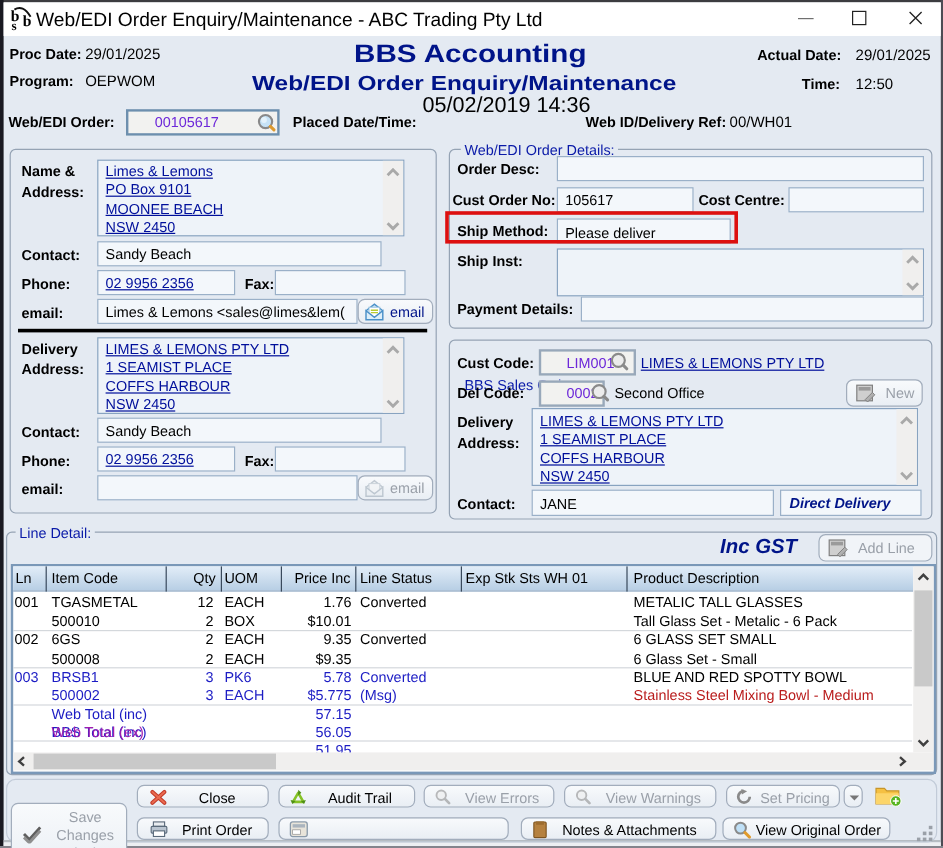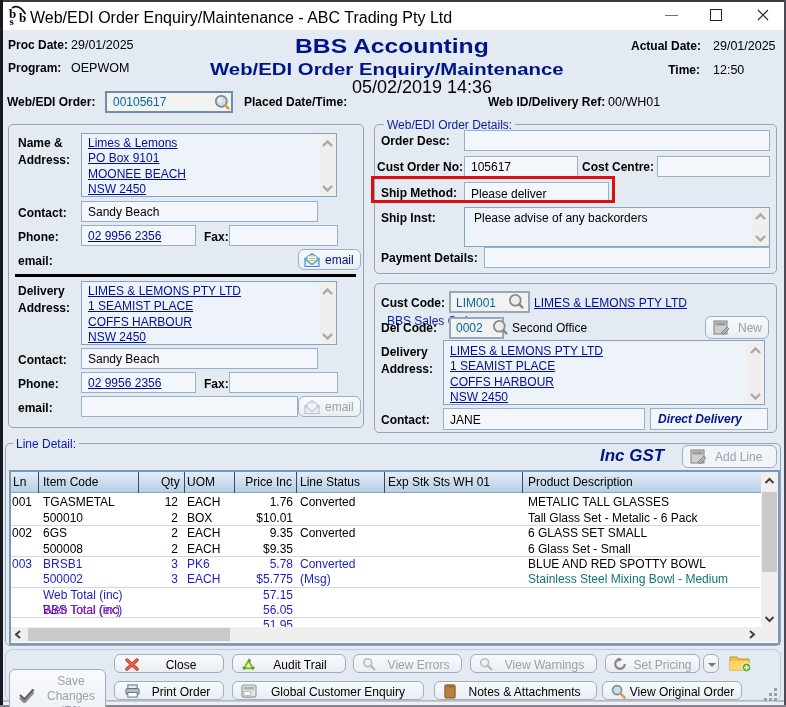--- a/index.html
+++ b/index.html
@@ -8,21 +8,21 @@
   #win { position:relative; width:786px; height:707px; background:#e4eaf2; overflow:hidden; }
   .abs { position:absolute; }
   .lb { position:absolute; font-weight:bold; white-space:nowrap; }
   .tx { position:absolute; white-space:nowrap; }
   .navy { color:#001489; }
   .fs { position:absolute; border:1px solid #95a3b4; border-radius:5px; }
   .leg { position:absolute; color:#0a1aa8; background:#e4eaf2; padding:0 3px; white-space:nowrap; }
   .box { position:absolute; background:#eef3f9; border:1px solid #88a3c0; }
   .wbox { position:absolute; background:#f3f7fb; border:1px solid #9ab0c8; }
   a.lnk { color:#000f9b; text-decoration:underline; }
-  .grayt { color:#0369a1; }
+  .grayt { color:#6d28d9;margin-left:16px; }
   .btn { position:absolute; background:linear-gradient(#f8fafc,#e9eef4); border:1px solid #a2adbc; border-radius:6px; text-align:center; }
   .dis { color:#9aa0a9; }
 </style>
 </head>
 <body>
 <div id="win">
 
   <div class="abs" style="left:0;top:0;width:786px;height:2px;background:#3c3c40;"></div>
   <div class="abs" style="left:0;top:0;width:3px;height:707px;background:#191921;"></div>
   <div class="abs" style="left:784px;top:0;width:2px;height:707px;background:#4c4c54;"></div>
@@ -86,20 +86,23 @@
   <div class="wbox" style="left:81px;top:201px;width:237px;height:21px;"></div>
   <div class="tx" style="left:88px;top:205px;">Sandy Beach</div>
 
   <div class="lb" style="left:18px;top:230px;">Phone:</div>
   <div class="wbox" style="left:81px;top:225px;width:115px;height:21px;"></div>
   <div class="tx" style="left:88px;top:229px;"><a class="lnk">02 9956 2356</a></div>
   <div class="lb" style="left:204px;top:230px;">Fax:</div>
   <div class="wbox" style="left:229px;top:225px;width:109px;height:21px;"></div>
 
   <div class="lb" style="left:18px;top:254px;">email:</div>
+  <div class="wbox" style="left:81px;top:249px;width:217px;height:21px;overflow:hidden;">
+      <span style="position:absolute;left:6px;top:3px;white-space:nowrap;">Limes &amp; Lemons &lt;sales@limes&amp;lem(</span>
+    </div>
   <div class="btn" style="left:298px;top:249px;width:63px;height:21px;">
     <svg style="position:absolute;left:4px;top:2px;" width="18" height="16" viewBox="0 0 18 16">
       <path d="M2 7 L9 1.5 L16 7" fill="#cfe6f6" stroke="#4a90c8" stroke-width="1.2"></path>
       <rect x="4.5" y="4" width="9" height="8" fill="#ffffff" stroke="#90bede" stroke-width="0.8"></rect>
       <path d="M6 6.5 h6 M6 8.5 h6" stroke="#b8cc30" stroke-width="1.2"></path>
       <path d="M2 7 L9 12.5 L16 7 L16 14.5 L2 14.5 Z" fill="#dceef9" stroke="#4a90c8" stroke-width="1.2"></path>
     </svg>
     <span class="navy" style="position:absolute;left:26px;top:3px;">email</span>
   </div>
 
@@ -157,21 +160,20 @@
 
   <div class="lb" style="left:381px;top:211px;">Ship Inst:</div>
   <div class="box" style="left:464px;top:207px;width:306px;height:40px;"></div>
   <div class="abs" style="left:752px;top:208px;width:17px;height:38px;background:#f0efee;"></div>
   <svg class="abs" style="left:754px;top:212px;" width="13" height="9" viewBox="0 0 13 9">
       <path d="M2 7 L6.5 2.5 L11 7" fill="none" stroke="#a9a9a9" stroke-width="2.4"></path>
     </svg>
   <svg class="abs" style="left:754px;top:234px;" width="13" height="9" viewBox="0 0 13 9">
       <path d="M2 2 L6.5 6.5 L11 2" fill="none" stroke="#a9a9a9" stroke-width="2.4"></path>
     </svg>
-  <div class="tx" style="left:474px;top:211px;">Please advise of any backorders</div>
 
   <div class="lb" style="left:381px;top:251px;">Payment Details:</div>
   <div class="wbox" style="left:484px;top:247px;width:286px;height:21px;"></div>
 
   <div class="fs" style="left:374px;top:283px;width:403px;height:150px;"></div>
   <div class="leg" style="left:384px;top:266px;margin-top:48px;">BBS Sales Order:</div>
 
   <div class="lb" style="left:381px;top:296px;">Cust Code:</div>
   <div class="abs" style="left:449px;top:291px;width:81px;height:22px;background:#f2f2f0;border:2px solid #98a8ba;"></div>
   <div class="tx grayt" style="left:456px;top:296px;">LIM001</div>
@@ -283,21 +285,21 @@
       <div class="tx" style="left:98px;top:556.8px;width:80px;text-align:right;color:#1c1cc4">3</div>
       <div class="tx" style="left:187px;top:556.8px;color:#1c1cc4">PK6</div>
       <div class="tx" style="left:213px;top:556.8px;width:80px;text-align:right;color:#1c1cc4">5.78</div>
       <div class="tx" style="left:300px;top:556.8px;color:#1c1cc4">Converted</div>
       <div class="tx" style="left:528px;top:556.8px;color:#000">BLUE AND RED SPOTTY BOWL</div>
       <div class="tx" style="left:43px;top:572.2px;color:#1c1cc4">500002</div>
       <div class="tx" style="left:98px;top:572.2px;width:80px;text-align:right;color:#1c1cc4">3</div>
       <div class="tx" style="left:187px;top:572.2px;color:#1c1cc4">EACH</div>
       <div class="tx" style="left:213px;top:572.2px;width:80px;text-align:right;color:#1c1cc4">$5.775</div>
       <div class="tx" style="left:300px;top:572.2px;color:#1c1cc4">(Msg)</div>
-      <div class="tx" style="left:528px;top:572.2px;color:#0f766e">Stainless Steel Mixing Bowl - Medium</div>
+      <div class="tx" style="left:528px;top:572.2px;color:#b91c1c">Stainless Steel Mixing Bowl - Medium</div>
       <div class="tx" style="left:43px;top:587.5px;color:#1c1cc4">Web Total (inc)</div>
       <div class="tx" style="left:213px;top:587.5px;width:80px;text-align:right;color:#1c1cc4">57.15</div>
       <div class="tx" style="left:43px;top:602.9px;color:#1c1cc4">BBS Total (inc)</div>
       <div class="tx" style="left:213px;top:602.9px;width:80px;text-align:right;color:#1c1cc4">56.05</div>
       <div class="tx" style="left:43px;top:603px;color:#a21caf">Web Total (ex)</div>
       <div class="tx" style="left:213px;top:618.2px;width:80px;text-align:right;color:#1c1cc4">51.95</div>
     </div>
 
   <div class="abs" style="left:761px;top:472px;width:17px;height:155px;background:#f0efee;"></div>
   <svg class="abs" style="left:764px;top:477px;" width="11" height="8" viewBox="0 0 11 8">
@@ -380,21 +382,20 @@
       <rect x="3" y="9" width="10" height="5" fill="#fff" stroke="#5a6a7a" stroke-width="1"></rect>
     </svg>
     <span style="position:absolute;left:26px;right:2px;top:2.5px;text-align:center;">Print Order</span>
   </div>
   <div class="btn" style="left:232px;top:681px;width:192px;height:19px;">
     <svg style="position:absolute;left:8px;top:2px;" width="16" height="15" viewBox="0 0 17 16">
       <rect x="1" y="1" width="15" height="13" rx="2" fill="#e8e4da" stroke="#8a9aaa" stroke-width="1.2"></rect>
       <rect x="3" y="3" width="11" height="3" fill="#aab4be"></rect>
       <rect x="3" y="8" width="7" height="4" fill="#fff" stroke="#999" stroke-width="0.7"></rect>
     </svg>
-    <span style="position:absolute;left:22px;right:2px;top:2.5px;text-align:center;">Global Customer Enquiry</span>
   </div>
   <div class="btn" style="left:602px;top:681px;width:140px;height:19px;">
     <svg style="position:absolute;left:8px;top:2px;" width="15" height="15" viewBox="0 0 16 16">
         <circle cx="6.5" cy="6.5" r="4.8" fill="#bfe0f7" stroke="#8a8a8a" stroke-width="1.8"></circle>
         <path d="M10.5 10.5 L14.5 14.5" stroke="#e09b2d" stroke-width="2.6" stroke-linecap="round"></path>
       </svg>
     <span style="position:absolute;left:22px;right:2px;top:2.5px;text-align:center;">View Original Order</span>
   </div>
   <div class="btn" style="left:434px;top:681px;width:163px;height:19px;">
     <svg style="position:absolute;left:8px;top:2px;" width="14" height="15" viewBox="0 0 15 16">

